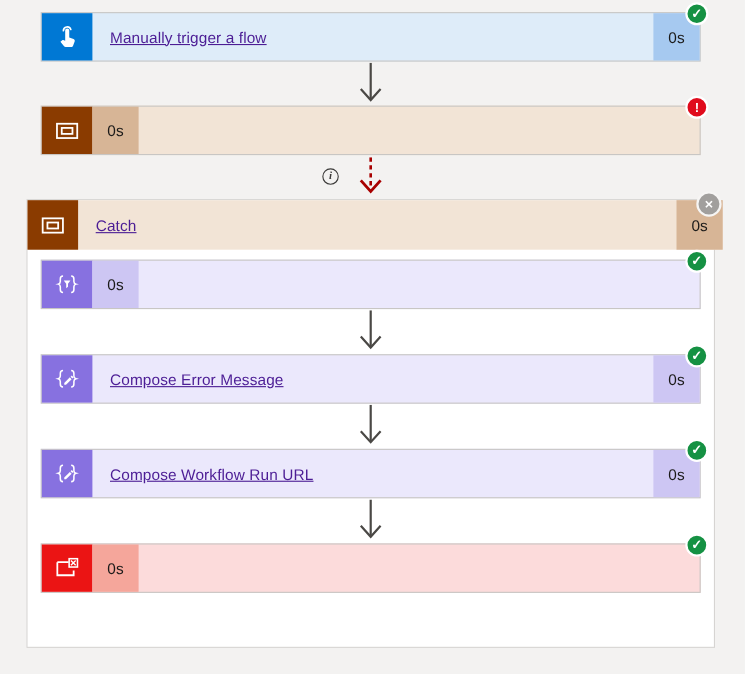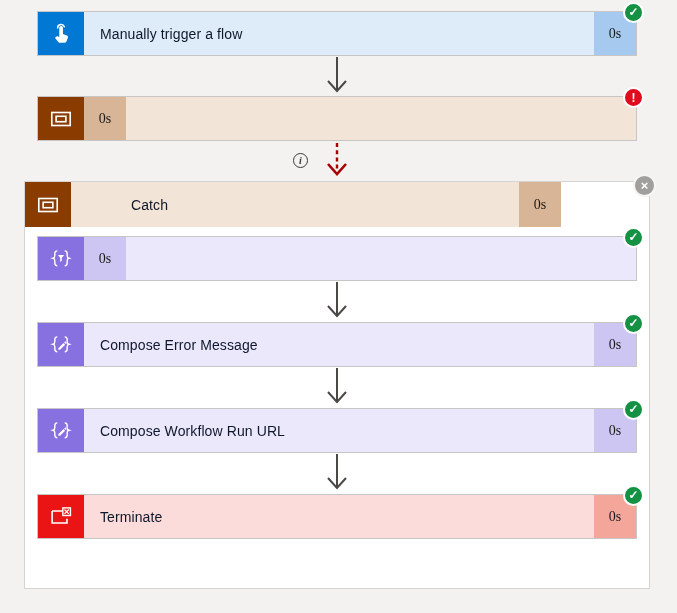--- a/index.html
+++ b/index.html
@@ -4,42 +4,42 @@
 <style>
   html,body{margin:0;padding:0;}
   body{background:#f3f2f1;font-family:"Liberation Sans",sans-serif;}
   .canvas{position:relative;width:677px;height:613px;background:#f3f2f1;overflow:hidden;}
 
   
   .card{position:absolute;display:flex;height:45px;box-sizing:border-box;
         border:1px solid #c8c6c4;cursor:pointer;}
   .card .icon{flex:0 0 46px;display:flex;align-items:center;justify-content:center;}
   .card .label{flex:1;display:flex;align-items:center;padding-left:16px;
-        font-size:14px;color:#0f172a;letter-spacing:.1px;white-space:nowrap;overflow:hidden;}
+        font-size:14px;color:#4c1d95;letter-spacing:.1px;white-space:nowrap;overflow:hidden;text-decoration:underline;}
   .card .duration{flex:0 0 42px;display:flex;align-items:center;justify-content:center;
-        font-size:14px;color:#1b1a19;font-family:Liberation Serif, serif;}
+        font-size:14px;color:#1b1a19;}
 
   
   .blue{background:#deecf9;}   .blue .icon{background:#0078d4;}   .blue .duration{background:#a6c9f0;}
   .brown{background:#f2e4d6;}  .brown .icon{background:#8a3b00;}  .brown .duration{background:#d7b596;}
   .purple{background:#ebe8fc;} .purple .icon{background:#8771e0;} .purple .duration{background:#cdc6f3;}
   .redcard{background:#fcdbdb;}.redcard .icon{background:#eb1414;}.redcard .duration{background:#f5a69b;}
 
   
   .status{position:absolute;top:-10px;right:-8px;width:21px;height:21px;border-radius:50%;
         border:2px solid #fff;box-sizing:border-box;display:flex;align-items:center;
         justify-content:center;color:#fff;font-size:12px;font-weight:bold;line-height:1;z-index:5;}
   .status.success{background:#159143;}
   .status.error{background:#e00b1c;}
   .status.success span{margin-top:-1px;}
 
   
   .scope{position:absolute;left:24px;top:181px;width:626px;height:408px;background:#ffffff;
         border:1px solid #d6d4d2;box-sizing:border-box;}
-  .scope-header{position:absolute;left:0;top:0;width:536px;gap:44px;}
+  .scope-header{position:absolute;left:0;top:0;width:632px;}
   .close-btn{position:absolute;top:-8px;right:-7px;width:19px;height:19px;border-radius:50%;
         background:#a19f9d;border:2px solid #f6f5f4;box-sizing:content-box;color:#fff;
         display:flex;align-items:center;justify-content:center;font-size:13px;font-weight:bold;
         line-height:1;cursor:pointer;z-index:6;}
 
   
   .connector{position:absolute;width:26px;}
   .connector svg{display:block;}
 
   
@@ -181,21 +181,20 @@
     </div>
 
     <div class="card redcard" style="left:12px;top:312px;width:600px;">
       <div class="icon">
         <svg width="26" height="26" viewBox="0 0 24 24">
           <path d="M3.8 6.5h9.5M3.8 6.5v11h13.7v-4" fill="none" stroke="#fff" stroke-width="1.5"></path>
           <rect x="13.7" y="3.6" width="7" height="7" fill="none" stroke="#fff" stroke-width="1.3"></rect>
           <path d="M15.2 5.1l4 4M19.2 5.1l-4 4" stroke="#fff" stroke-width="1.2"></path>
         </svg>
       </div>
-      <div class="label">Terminate</div>
       <div class="duration">0s</div>
       <div class="status success">
           <span>✓</span>
         </div>
     </div>
 
   </div>
 
 </div>
 

